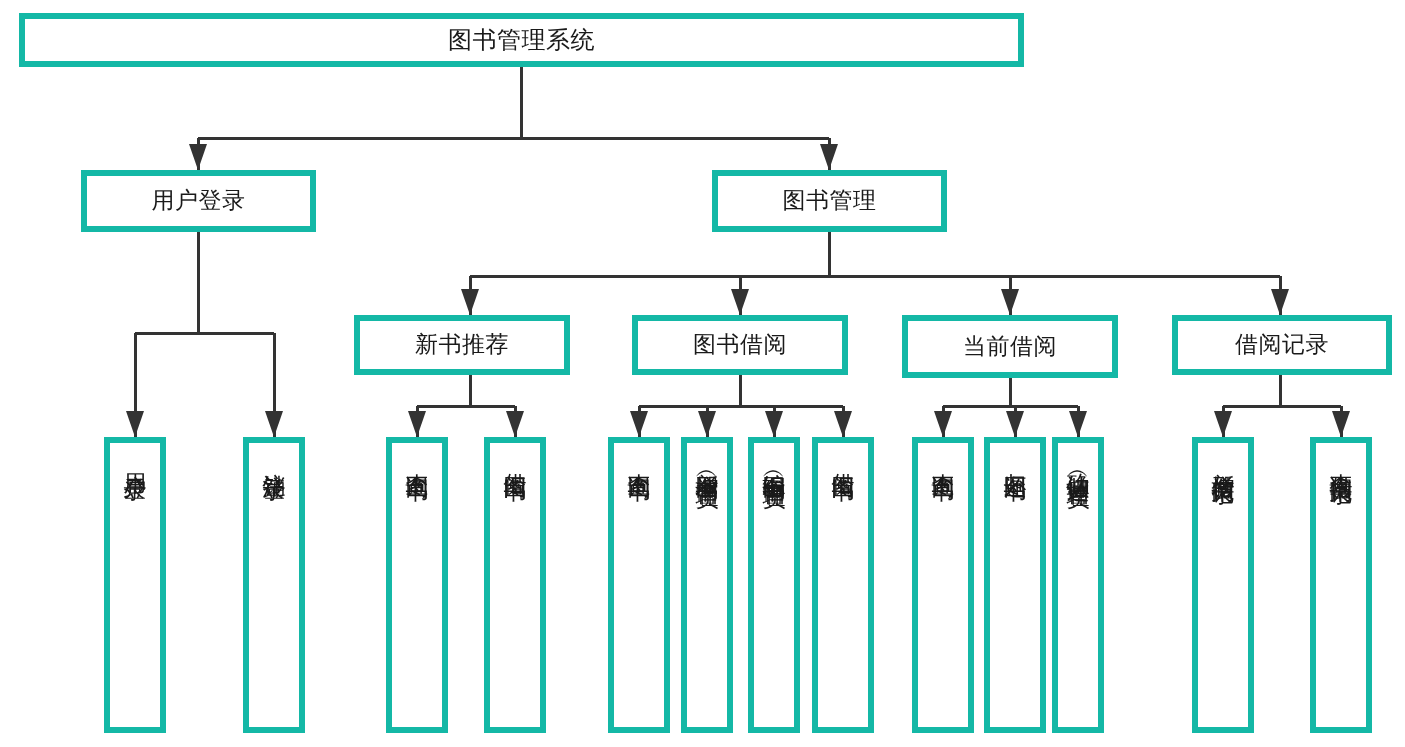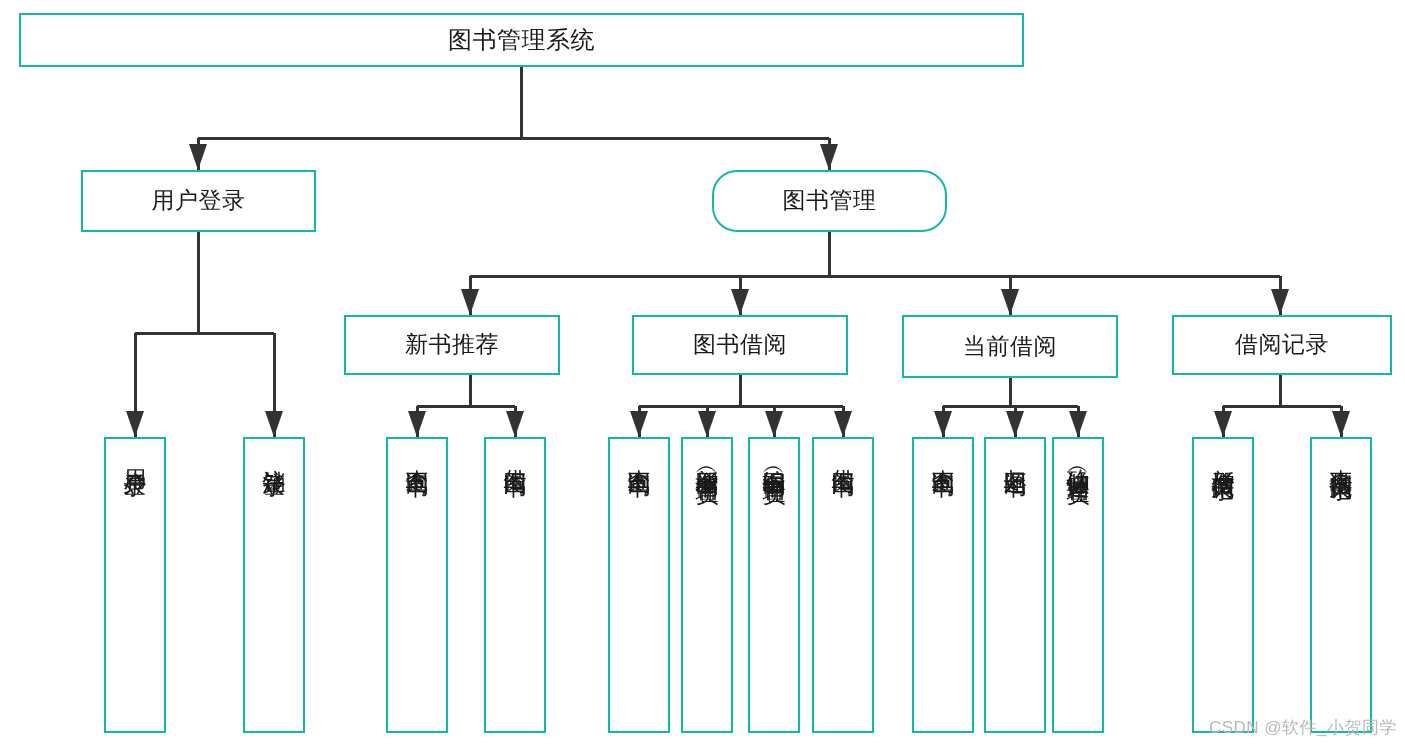--- a/index.html
+++ b/index.html
@@ -24,21 +24,21 @@
     position: absolute;
     left: 0;
     top: 0;
     width: 1405px;
     height: 747px;
   }
   .node {
     position: absolute;
     box-sizing: border-box;
     background: #ffffff;
-    border: 2px solid #14b8a6;
+    border: 6px solid #14b8a6;
     display: flex;
     align-items: center;
     justify-content: center;
     color: #1a1a1a;
   }
   .node-label {
     display: block;
     text-align: center;
     line-height: 1.18;
     white-space: nowrap;
@@ -133,25 +133,25 @@
       <polygon points="1332,411 1350,411 1341,437" fill="#333333"></polygon>
     </svg>
 
   <div class="node horiz root" style="left: 19px; top: 13px; width: 1005px; height: 54px;">
     <span class="node-label">图书管理系统</span>
   </div>
 
   <div class="node horiz" style="left: 81px; top: 170px; width: 235px; height: 62px;">
     <span class="node-label">用户登录</span>
   </div>
-  <div class="node horiz" style="left: 712px; top: 170px; width: 235px; height: 62px; border-radius: 25px;">
+  <div class="node horiz" style="left: 712px; top: 170px; width: 235px; height: 62px;">
     <span class="node-label">图书管理</span>
   </div>
 
-  <div class="node horiz" style="left: 344px; top: 315px; width: 216px; height: 60px;">
+  <div class="node horiz" style="left: 354px; top: 315px; width: 216px; height: 60px;">
     <span class="node-label">新书推荐</span>
   </div>
   <div class="node horiz" style="left: 632px; top: 315px; width: 216px; height: 60px;">
     <span class="node-label">图书借阅</span>
   </div>
   <div class="node horiz" style="left: 902px; top: 315px; width: 216px; height: 63px;">
     <span class="node-label">当前借阅</span>
   </div>
   <div class="node horiz" style="left: 1172px; top: 315px; width: 220px; height: 60px;">
     <span class="node-label">借阅记录</span>
@@ -194,14 +194,13 @@
     <span class="node-label">确认归还（管理员）</span>
   </div>
 
   <div class="node vert" style="left: 1192px; top: 437px; width: 62px; height: 296px;">
     <span class="node-label">新增借阅记录</span>
   </div>
   <div class="node vert" style="left: 1310px; top: 437px; width: 62px; height: 296px;">
     <span class="node-label">查询借阅记录</span>
   </div>
 
-  <div id="watermark">CSDN @软件_小贺同学</div>
 </div>
 
 </body></html>

